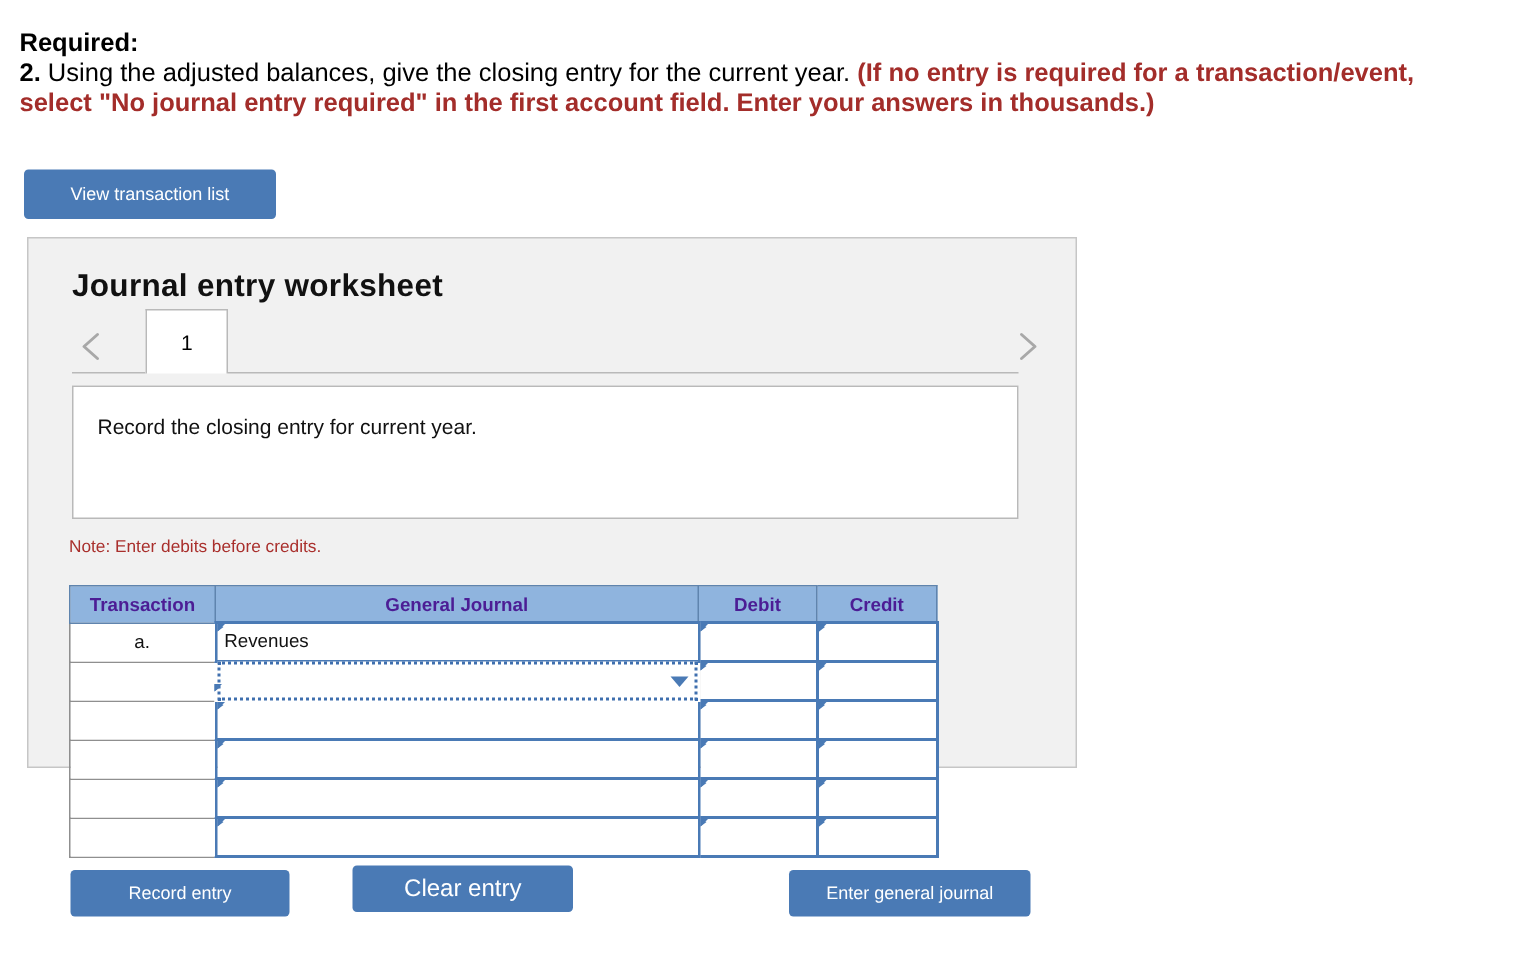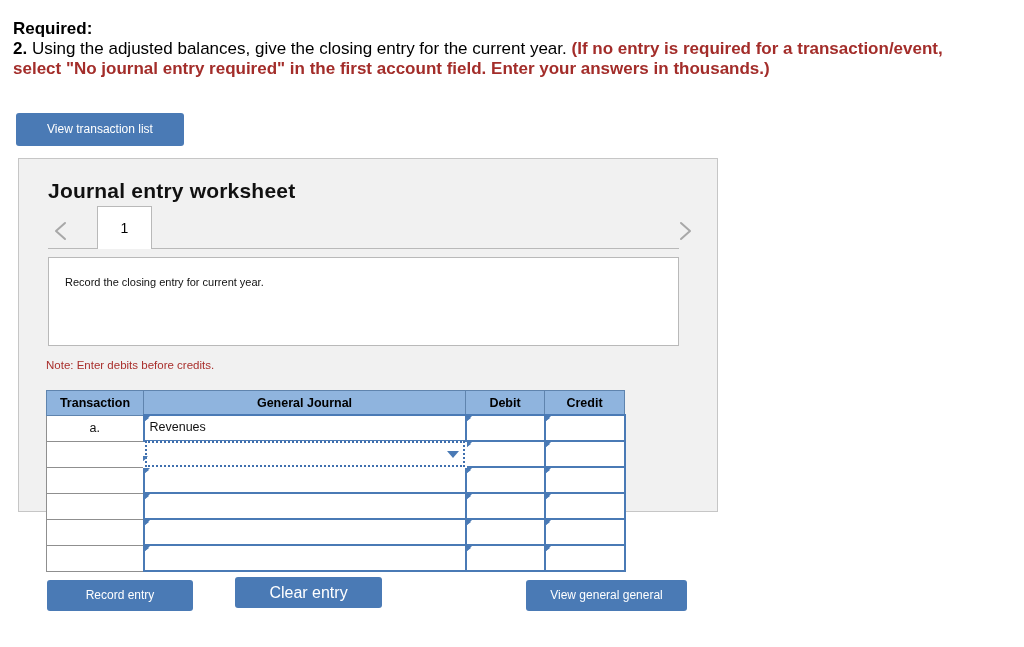--- a/index.html
+++ b/index.html
@@ -142,21 +142,21 @@
     width: 631px;
     height: 89px;
     background: #ffffff;
     border: 1px solid #b9b9b9;
     box-sizing: border-box;
   }
   .desc-text {
     position: absolute;
     left: 16px;
     top: 18px;
-    font-size: 11px;
+    font-size: 14px;
     color: #111;
   }
 
   .note {
     position: absolute;
     left: 27px;
     top: 200px;
     font-size: 11.5px;
     color: #a92f2c;
   }
@@ -168,21 +168,21 @@
     top: 231px;
     width: 578px;
     border-collapse: collapse;
     table-layout: fixed;
   }
   .jtable th {
     background: #8fb4de;
     border: 1px solid #5f84ae;
     font-size: 12.5px;
     font-weight: bold;
-    color: #000000;
+    color: #4c1d95;
     height: 23px;
     padding: 0;
     text-align: center;
   }
   .col-trans { width: 97px; }
   .col-gj    { width: 322px; }
   .col-debit { width: 79px; }
   .col-credit{ width: 80px; }
 
   .jtable td {
@@ -436,14 +436,14 @@
           <td class="cell-input">
             <span class="marker"></span>
             <span class="cell-text"></span>
           </td>
         </tr>
       </tbody>
   </table>
 
   <button class="btn btn-record">Record entry</button>
   <button class="btn btn-clear">Clear entry</button>
-  <button class="btn btn-viewjournal">View general general</button>
+  <button class="btn btn-viewjournal">Enter general journal</button>
 </div>
 
 </body></html>

